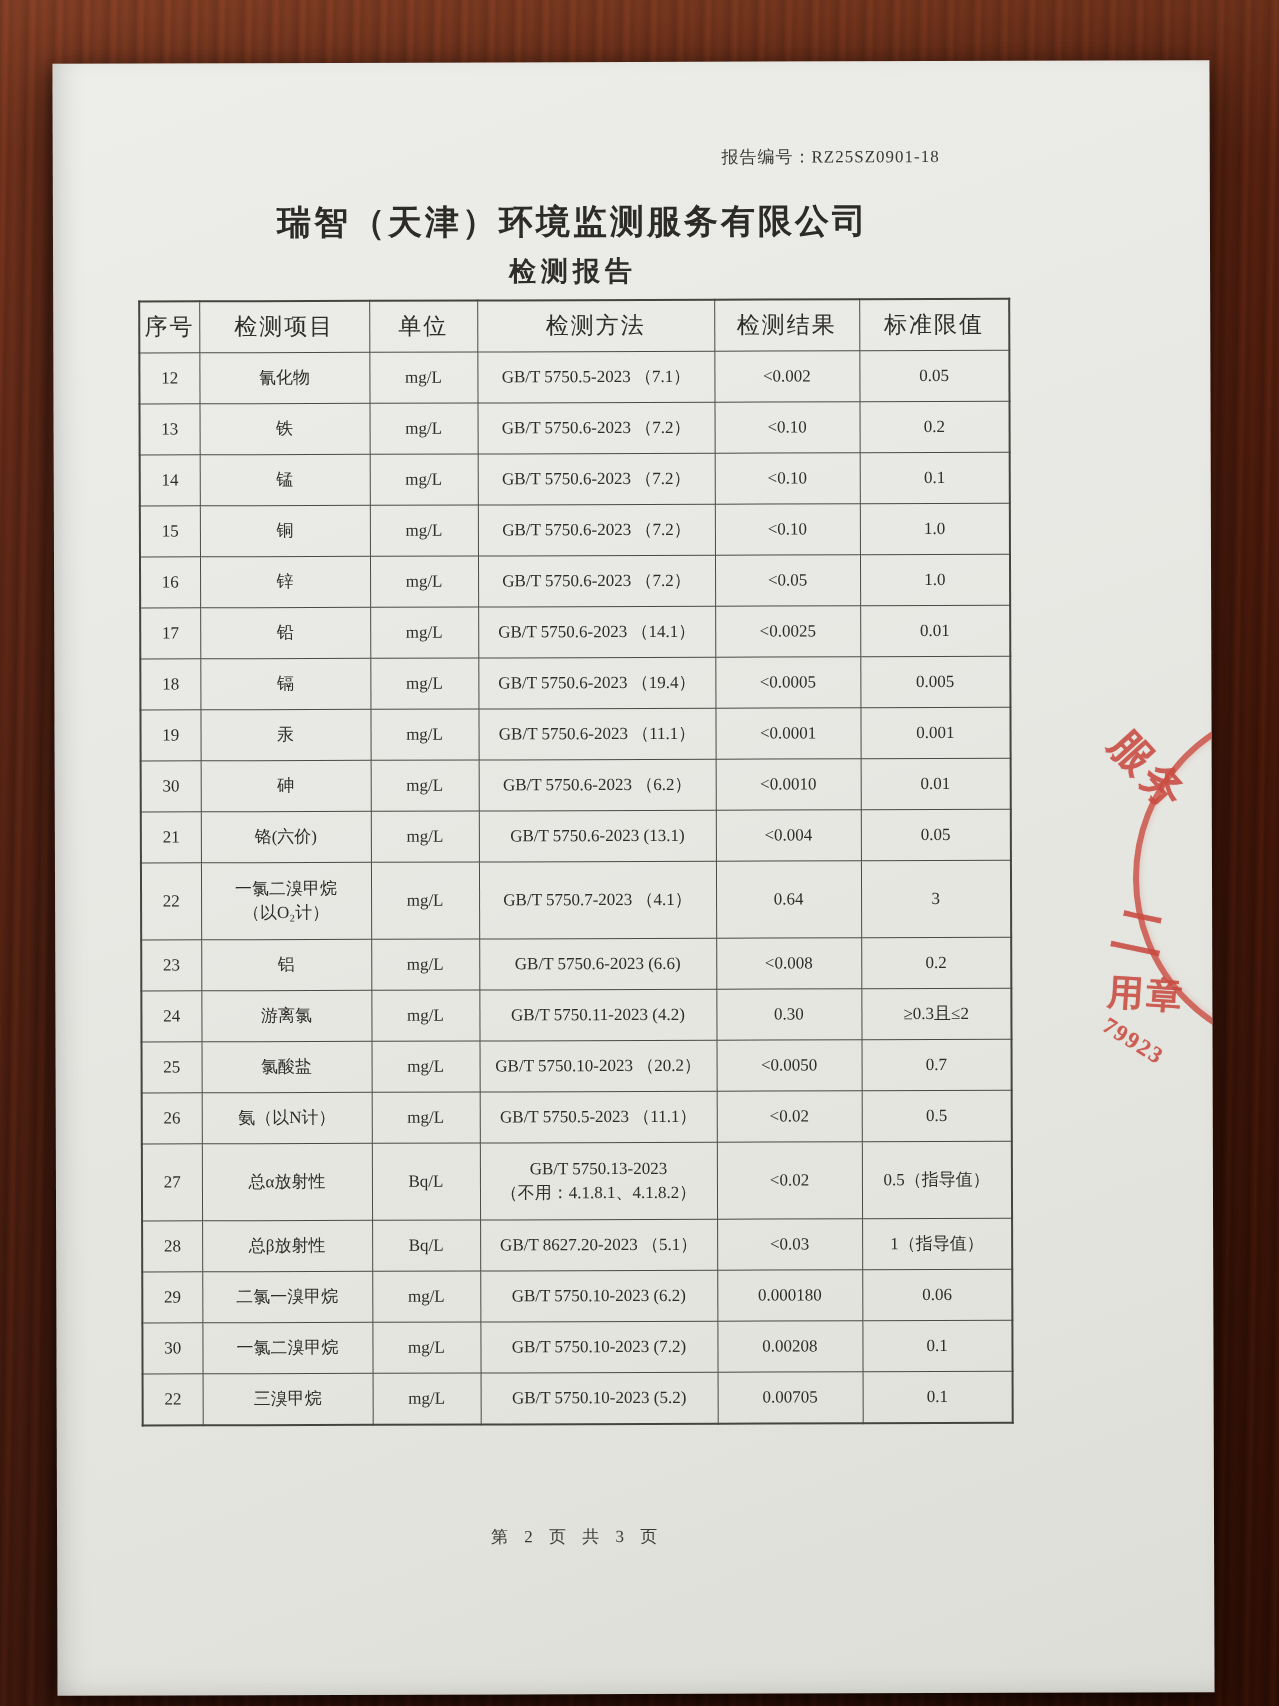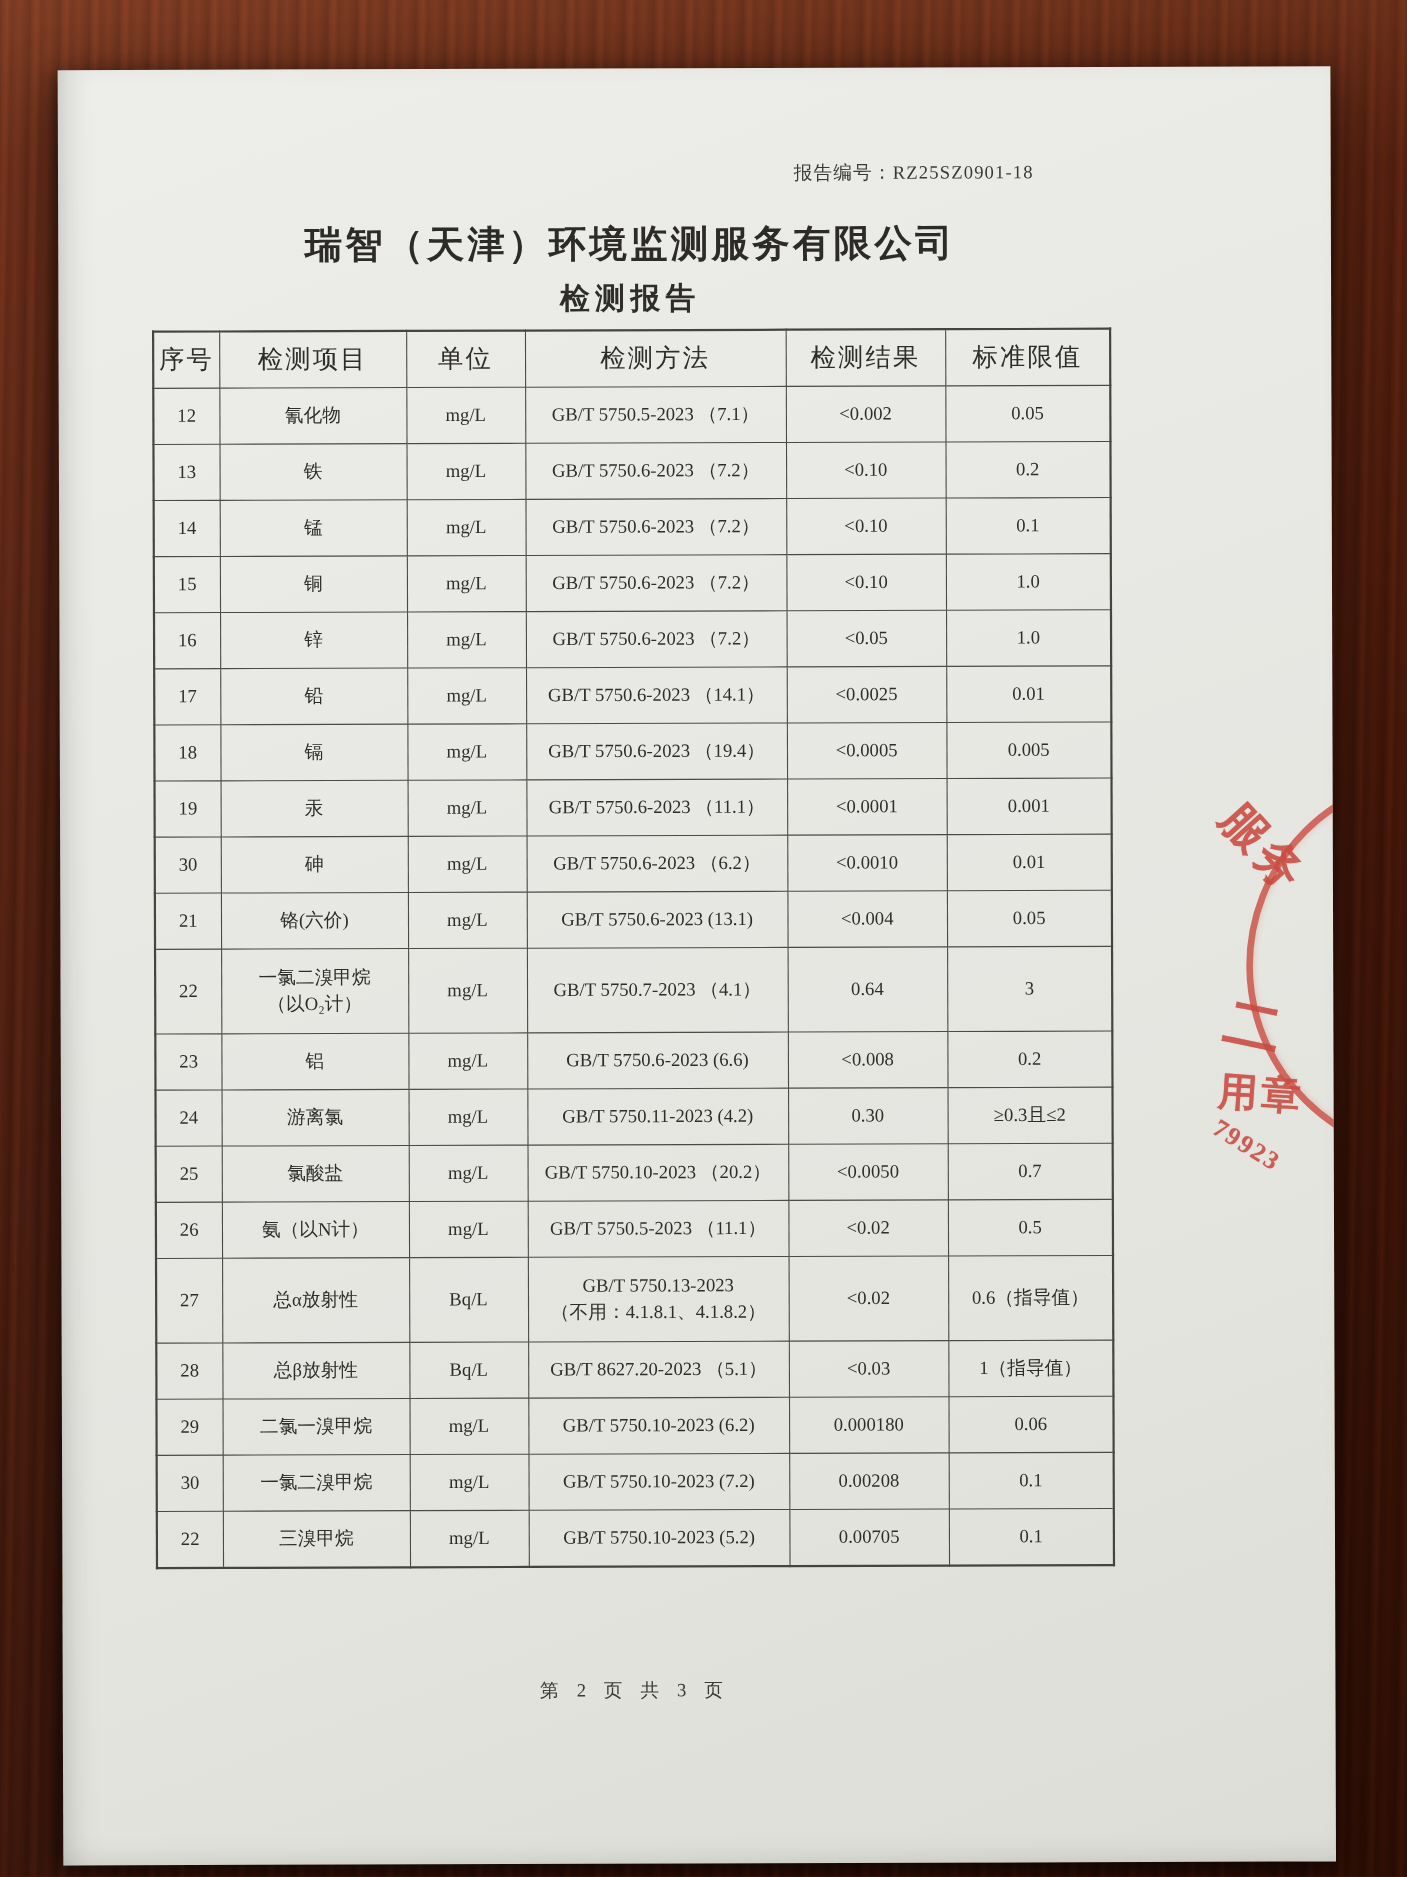--- a/index.html
+++ b/index.html
@@ -247,21 +247,21 @@
             <td>0.5</td>
           </tr>
 
           <tr class="tall">
             <td>27</td>
             <td>总α放射性</td>
             <td>Bq/L</td>
             <td>GB/T 5750.13-2023
 （不用：4.1.8.1、4.1.8.2）</td>
             <td>&lt;0.02</td>
-            <td>0.6（指导值）</td>
+            <td>0.5（指导值）</td>
           </tr>
 
           <tr>
             <td>28</td>
             <td>总β放射性</td>
             <td>Bq/L</td>
             <td>GB/T 8627.20-2023 （5.1）</td>
             <td>&lt;0.03</td>
             <td>1（指导值）</td>
           </tr>

